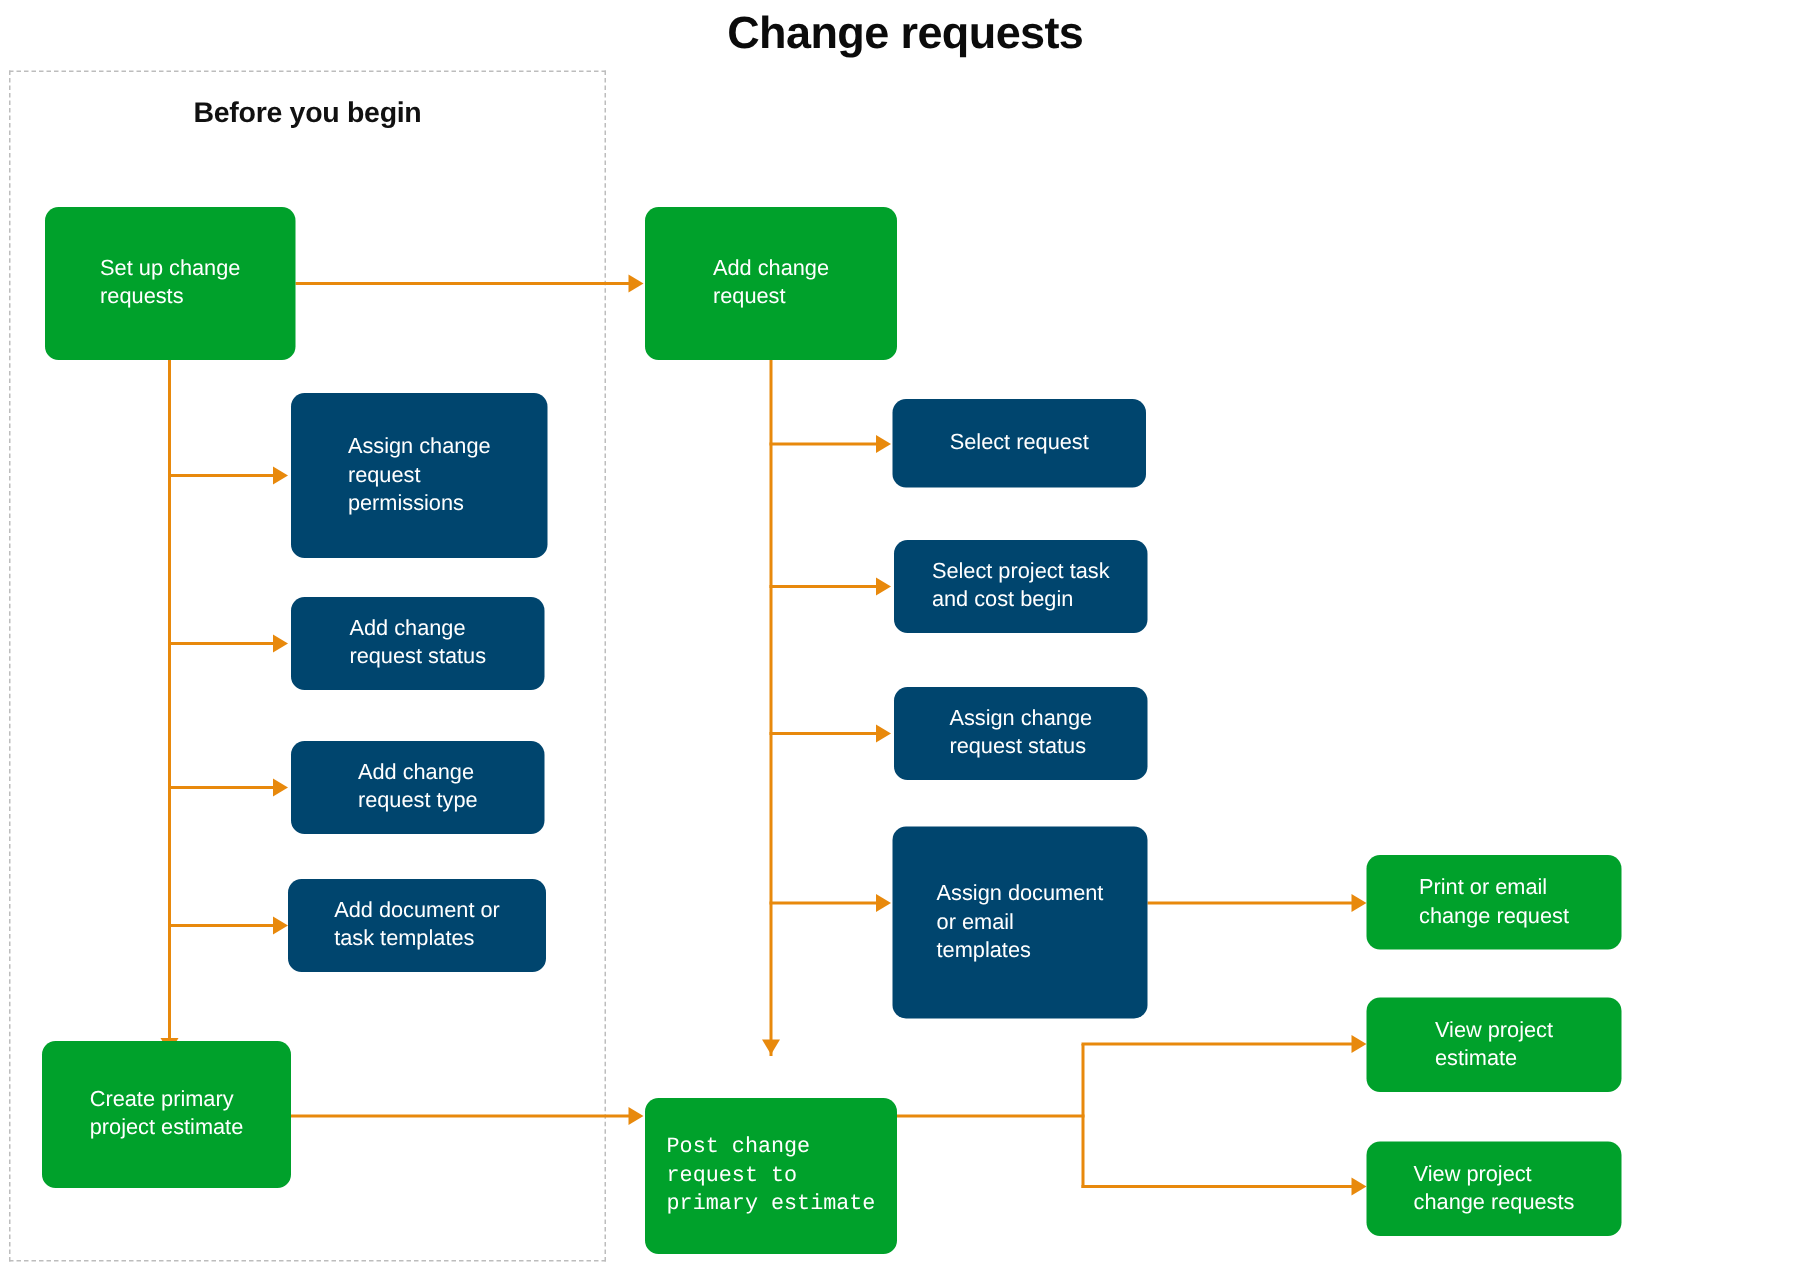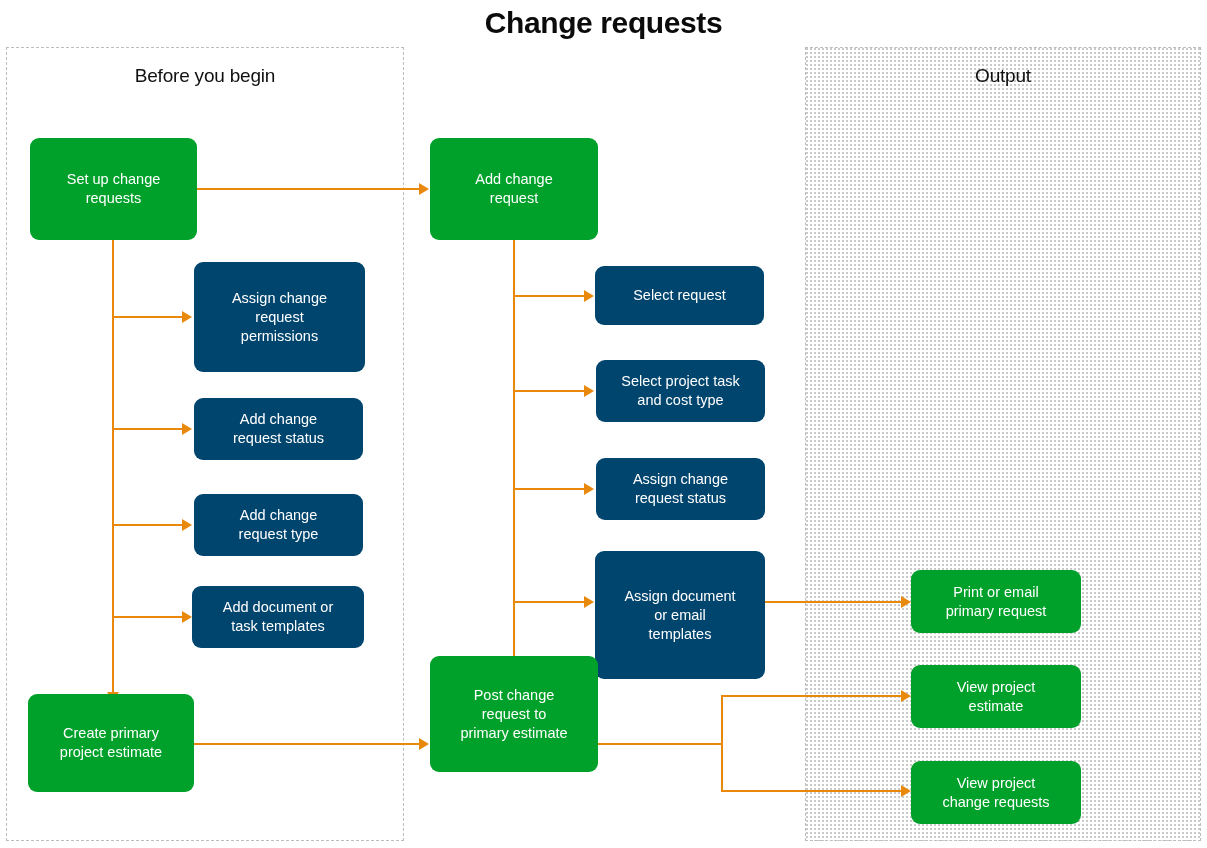--- a/index.html
+++ b/index.html
@@ -36,29 +36,29 @@
     background-size:5px 5px;
   }
   .lane-3{left:799px;width:396px;
     background-color:#ffffff;
     background-image:
       radial-gradient(circle at 1px 1px, #c9c9c9 1.1px, transparent 1.3px);
     background-size:4px 4px;
   }
   .lane-title{
     position:absolute;top:17px;width:100%;text-align:center;
-    font-size:19px;font-weight:normal;color:#111111;letter-spacing:-0.2px;
+    font-size:19px;font-weight:bold;color:#111111;letter-spacing:-0.2px;
   }
 
   
   .node{
     position:absolute;box-sizing:border-box;
     border-radius:9px;
     display:flex;align-items:center;justify-content:center;
-    text-align:center;color:#ffffff;
+    text-align:left;color:#ffffff;
     font-size:14.5px;line-height:19px;
     padding:6px 9px;
     white-space:pre-line;
     z-index:5;
   }
   .node.green{background:#00a12b;}
   .node.blue{background:#00456e;}
 
   
   .ln{position:absolute;background:#e8890c;z-index:3;}
@@ -84,23 +84,20 @@
 
   <div class="chart-title">Change requests</div>
 
   <div class="lanes">
 
     <div class="lane lane-1">
       <div class="lane-title">Before you begin</div>
     </div>
 
 
-    <div class="lane lane-3">
-      <div class="lane-title">Output</div>
-    </div>
 
   </div>
 
   <div class="ln lnv" style="left:112px;top:240px;height:463px;"></div>
   <div class="arrow-d" style="left:107px;top:692px;"></div>
 
   <div class="ln lnh" style="left:112px;top:316px;width:72px;"></div>
   <div class="arrow-r" style="left:182px;top:311px;"></div>
 
   <div class="ln lnh" style="left:112px;top:428px;width:72px;"></div>
@@ -161,35 +158,35 @@
 
   <div class="node green" style="left:28px;top:694px;width:166px;height:98px;">Create primary
 project estimate</div>
 
   <div class="node green" style="left:430px;top:138px;width:168px;height:102px;">Add change
 request</div>
 
   <div class="node blue" style="left:595px;top:266px;width:169px;height:59px;">Select request</div>
 
   <div class="node blue" style="left:596px;top:360px;width:169px;height:62px;">Select project task
-and cost type</div>
+and cost begin</div>
 
   <div class="node blue" style="left:596px;top:458px;width:169px;height:62px;">Assign change
 request status</div>
 
   <div class="node blue" style="left:595px;top:551px;width:170px;height:128px;">Assign document
 or email
 templates</div>
 
-  <div class="node green" style="left:430px;top:656px;width:168px;height:116px;">Post change
+  <div class="node green" style="left:430px;top:732px;width:168px;height:104px;font-family:Liberation Mono, monospace;">Post change
 request to
 primary estimate</div>
 
   <div class="node green" style="left:911px;top:570px;width:170px;height:63px;">Print or email
-primary request</div>
+change request</div>
 
   <div class="node green" style="left:911px;top:665px;width:170px;height:63px;">View project
 estimate</div>
 
   <div class="node green" style="left:911px;top:761px;width:170px;height:63px;">View project
 change requests</div>
 
 </div>
 
 </body></html>

